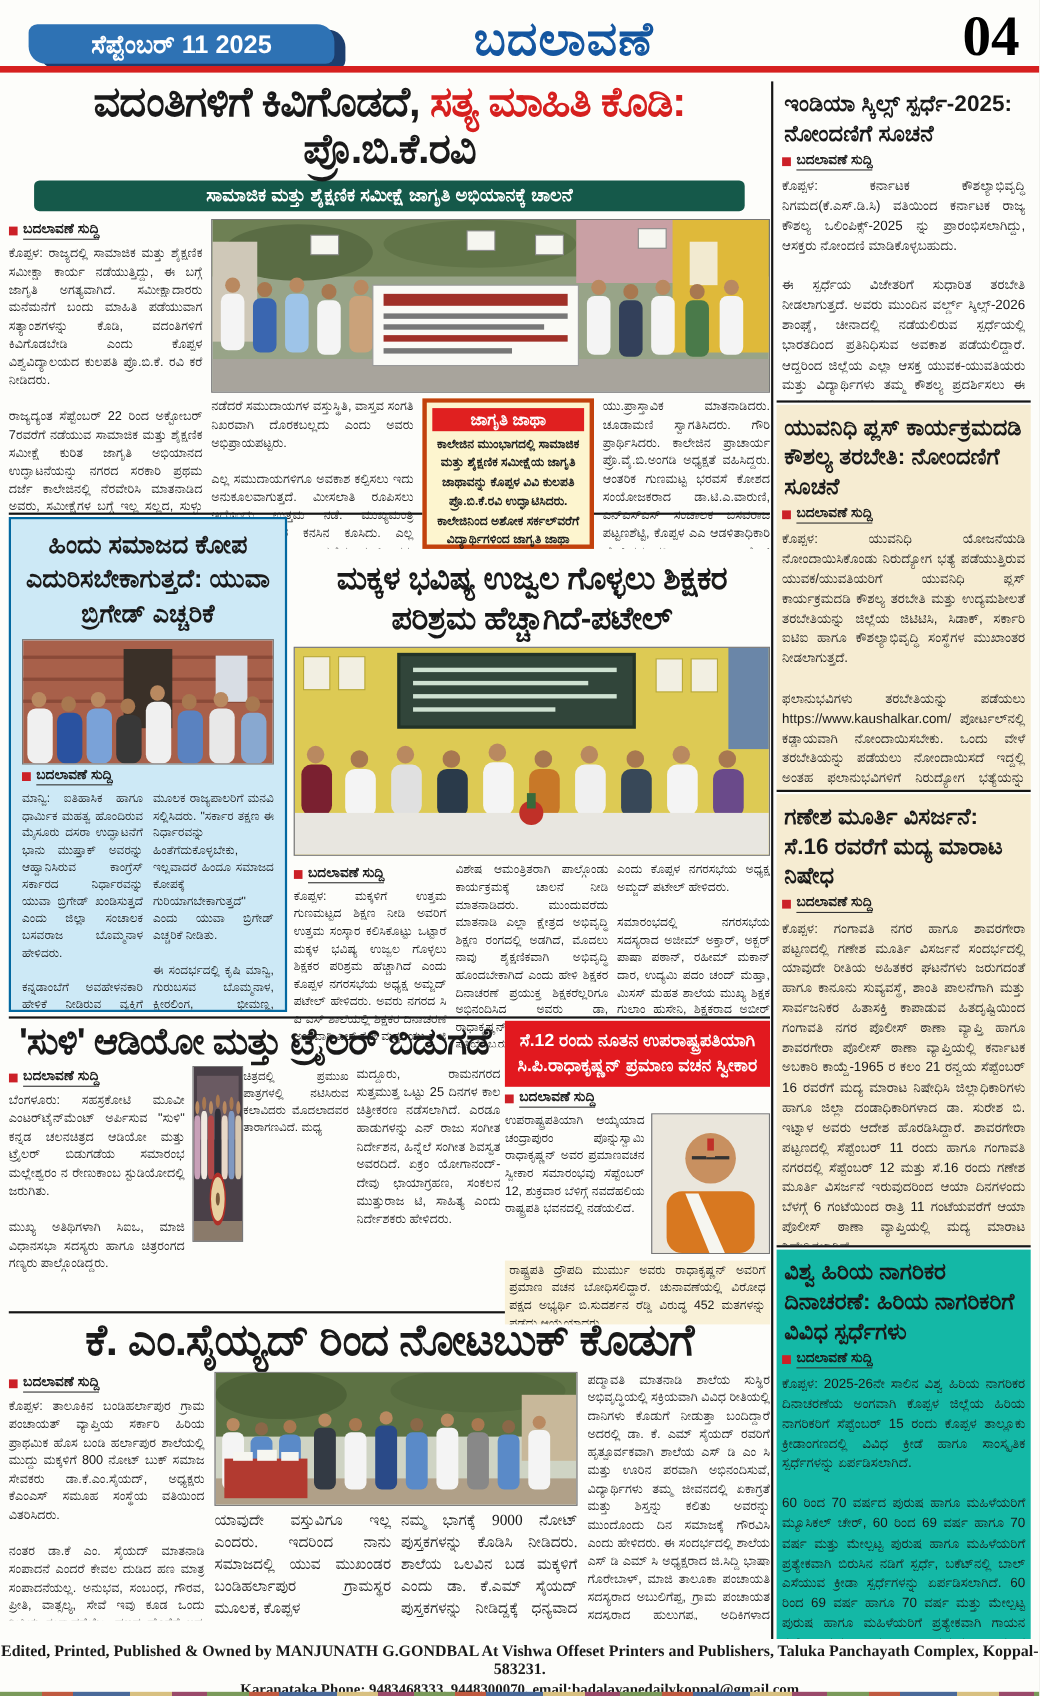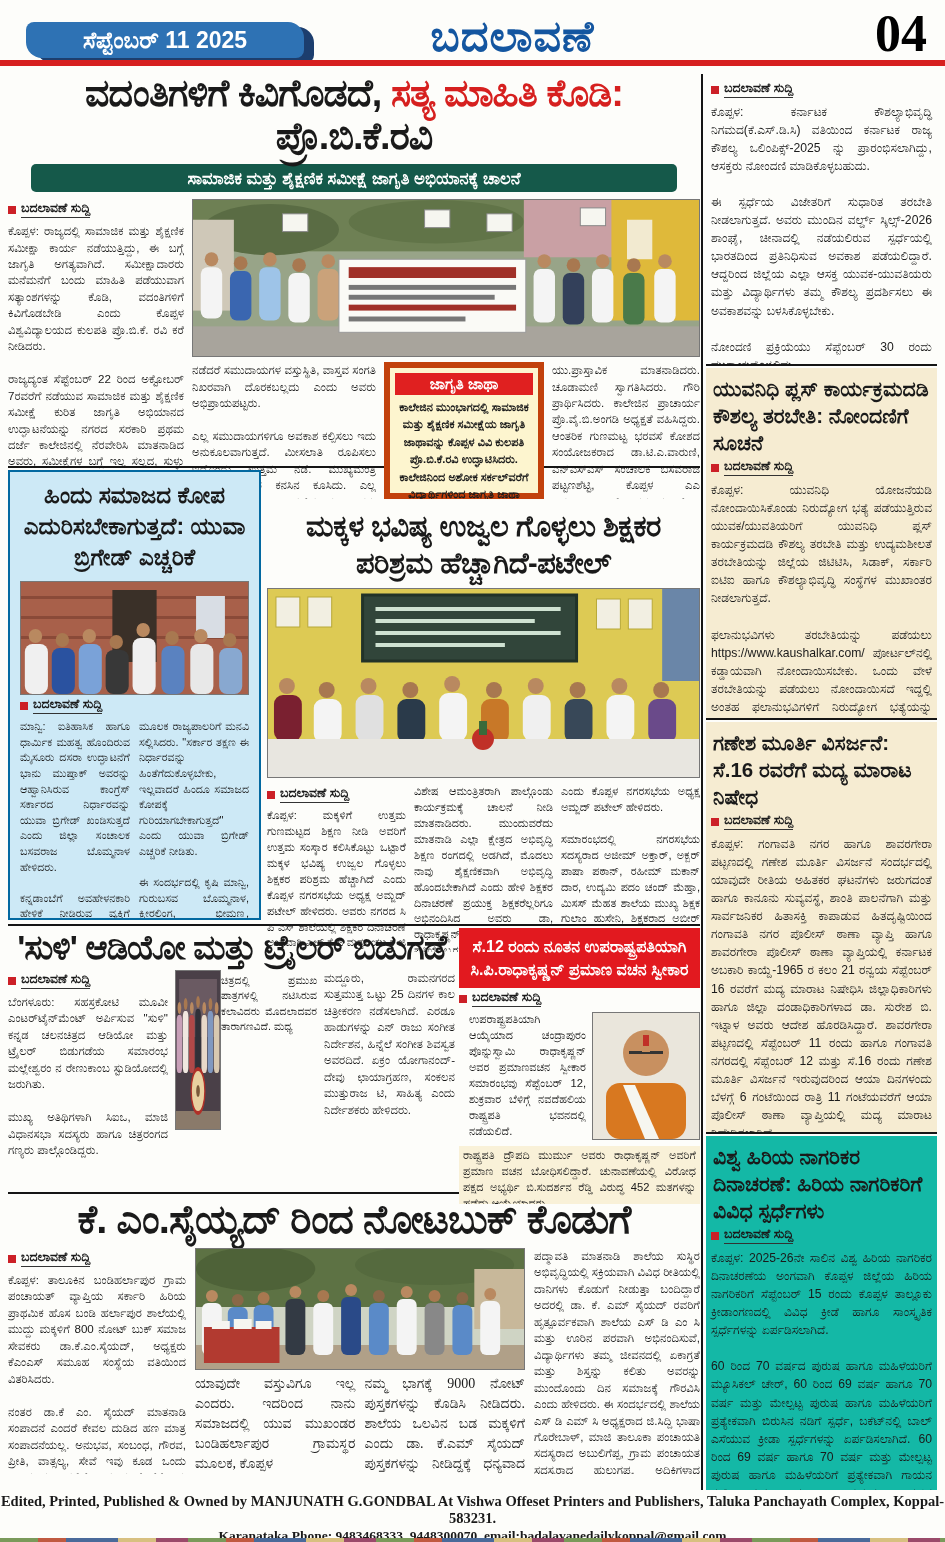--- a/index.html
+++ b/index.html
@@ -32,21 +32,21 @@
   .lead-h .red{ color:#d6201f;}
   .lead-sub{ margin:7px auto 0; width:646px; height:28px; background:#15594a; color:#fff;
     font-size:16.5px; font-weight:bold; display:flex; align-items:center; justify-content:center; border-radius:5px;}
   .lead-body{ display:flex; gap:8px; margin-top:7px; height:300px; overflow:hidden;}
   .lead-c1{ width:176px; flex:0 0 auto; overflow:hidden;}
   .lead-right{ flex:1; display:flex; flex-direction:column;}
   .photo-lead{ height:156px; flex:0 0 auto;}
   .lead-row2{ display:flex; gap:8px; margin-top:5px; flex:1; overflow:hidden;}
   .lead-c2{ width:184px; flex:0 0 auto; overflow:hidden;}
   .lead-c3{ flex:1; overflow:hidden;}
-  .jag-box{ width:148px; flex:0 0 auto; border:6px solid #c2410c; background:#fdf5cf; display:flex; flex-direction:column;}
+  .jag-box{ width:148px; flex:0 0 auto; border:4px solid #c2410c; background:#fdf5cf; display:flex; flex-direction:column;}
   .jag-title{ background:#e02020; color:#fff; font-weight:bold; font-size:15px; text-align:center; padding:2px 0; margin:5px 5px 2px;}
   .jag-body{ font-size:11.2px; font-weight:bold; text-align:center; padding:2px 7px; line-height:1.55; white-space:pre-line;}
   
   #hindu{ position:absolute; left:8px; top:470px; width:253px; height:450px; background:#cde9f6;
     border:2px solid #0369a1; box-sizing:border-box; padding:4px 10px; overflow:hidden;}
   .hindu-h{ font-size:23px; font-weight:800; text-align:center; line-height:1.35; margin:4px 0 8px;}
   .photo-hindu{ height:112px;}
   .hindu-cols{ display:flex; gap:9px; margin-top:3px; height:226px; overflow:hidden;}
   .hindu-cols .body-text{ flex:1; font-size:11px;}
   
@@ -61,21 +61,21 @@
   .suli-h{ font-size:34px; font-weight:800; text-align:center; margin:0 0 2px; letter-spacing:-1px;}
   .suli-body{ display:flex; gap:7px; height:212px; overflow:hidden;}
   .suli-c1{ width:160px; flex:0 0 auto; overflow:hidden;}
   .suli-mid{ width:142px; flex:0 0 auto; display:flex; flex-direction:row;}
   .photo-suli{ height:158px;}
   .suli-under{ font-size:10.8px; margin-top:3px;}
   .suli-c2{ flex:1; overflow:hidden;}
   
   #vp{ position:absolute; left:459px; top:928px; width:241px; height:260px;}
   .vp-h{ background:#e2191f; color:#fff; font-weight:800; font-size:16px; text-align:center; line-height:1.45; padding:7px 4px;}
-  .vp-body{ display:flex; gap:6px; margin-top:4px; height:130px; overflow:hidden;margin-left:10px;}
+  .vp-body{ display:flex; gap:6px; margin-top:4px; height:130px; overflow:hidden;}
   .vp-c1{ flex:1; font-size:11.2px; overflow:hidden;}
   .photo-vp{ width:106px; height:126px; flex:0 0 auto;}
   .vp-tail{ margin-top:4px; background:#f9f1d8; font-size:11.2px; height:54px; overflow:hidden; padding:2px 4px;}
   
   #note{ position:absolute; left:8px; top:1197px; width:692px; height:290px;}
   .note-h{ font-size:40px; font-weight:800; text-align:center; margin:0; letter-spacing:-1px;}
   .note-body{ display:flex; gap:9px; margin-top:5px; height:226px; overflow:hidden;}
   .note-c1{ width:178px; flex:0 0 auto; overflow:hidden;}
   .note-mid{ width:330px; flex:0 0 auto; display:flex; flex-direction:column;}
   .photo-note{ height:120px;}
@@ -528,20 +528,21 @@
         </div>
       </div>
       <div class="note-c3">
           <div class="body-text">ಪದ್ಮಾವತಿ ಮಾತನಾಡಿ ಶಾಲೆಯ ಸುಸ್ಥಿರ ಅಭಿವೃದ್ಧಿಯಲ್ಲಿ ಸಕ್ರಿಯವಾಗಿ ವಿವಿಧ ರೀತಿಯಲ್ಲಿ ದಾನಿಗಳು ಕೊಡುಗೆ ನೀಡುತ್ತಾ ಬಂದಿದ್ದಾರೆ ಅದರಲ್ಲಿ ಡಾ. ಕೆ. ಎಮ್ ಸೈಯದ್ ರವರಿಗೆ ಹೃತ್ಪೂರ್ವಕವಾಗಿ ಶಾಲೆಯ ಎಸ್ ಡಿ ಎಂ ಸಿ ಮತ್ತು ಊರಿನ ಪರವಾಗಿ ಅಭಿನಂದಿಸುವೆ, ವಿದ್ಯಾರ್ಥಿಗಳು ತಮ್ಮ ಜೀವನದಲ್ಲಿ ಏಕಾಗ್ರತೆ ಮತ್ತು ಶಿಸ್ತನ್ನು ಕಲಿತು ಅವರನ್ನು ಮುಂದೊಂದು ದಿನ ಸಮಾಜಕ್ಕೆ ಗೌರವಿಸಿ ಎಂದು ಹೇಳಿದರು. ಈ ಸಂದರ್ಭದಲ್ಲಿ ಶಾಲೆಯ ಎಸ್ ಡಿ ಎಮ್ ಸಿ ಅಧ್ಯಕ್ಷರಾದ ಜಿ.ಸಿದ್ದಿ ಭಾಷಾ ಗೊರೇಬಾಳ್, ಮಾಜಿ ತಾಲೂಕಾ ಪಂಚಾಯತಿ ಸದಸ್ಯರಾದ ಅಬುಲಿಗೆಪ್ಪ, ಗ್ರಾಮ ಪಂಚಾಯತ ಸದಸ್ಯರಾದ ಹುಲುಗಪ್ಪ, ಅಧಿಕಿಗಳಾದ ಇಮಾಮ್ ಹುಸೇನ್ ಗಿಣಿಗೇರಾ, ಗ್ರಾಮದ ಮುಖಂಡರಾದ ಬಾಬು, ಸಮಾಜ ಸೇವಕರು ಜಹಾಂಗೀರ್ ಗೊರೇಬಾಳ್, ಶಾಲೆಯ ಬೋಧಕ ಮತ್ತು ಬೋಧಕಿಯರು, ಮಕ್ಕಳು ಉಪಸ್ಥಿತರಿದ್ದರು.</div>
         </div>
     </div>
   </div>
 
   <div id="sidebar">
     <div class="sb-art" id="sb1">
+      <div class="sb-h">ಇಂಡಿಯಾ ಸ್ಕಿಲ್ಸ್ ಸ್ಪರ್ಧೆ-2025: ನೋಂದಣಿಗೆ ಸೂಚನೆ</div>
       <div class="byline">
           <span class="byline-sq"></span>
           <span class="byline-t">ಬದಲಾವಣೆ ಸುದ್ದಿ</span>
         </div>
       <div class="sb-b">ಕೊಪ್ಪಳ: ಕರ್ನಾಟಕ ಕೌಶಲ್ಯಾಭಿವೃದ್ಧಿ ನಿಗಮದ(ಕೆ.ಎಸ್.ಡಿ.ಸಿ) ವತಿಯಿಂದ ಕರ್ನಾಟಕ ರಾಜ್ಯ ಕೌಶಲ್ಯ ಒಲಿಂಪಿಕ್ಸ್-2025 ನ್ನು ಪ್ರಾರಂಭಿಸಲಾಗಿದ್ದು, ಆಸಕ್ತರು ನೋಂದಣಿ ಮಾಡಿಕೊಳ್ಳಬಹುದು.
 
 ಈ ಸ್ಪರ್ಧೆಯ ವಿಜೇತರಿಗೆ ಸುಧಾರಿತ ತರಬೇತಿ ನೀಡಲಾಗುತ್ತದೆ. ಅವರು ಮುಂದಿನ ವರ್ಲ್ಡ್ ಸ್ಕಿಲ್ಸ್-2026 ಶಾಂಘೈ, ಚೀನಾದಲ್ಲಿ ನಡೆಯಲಿರುವ ಸ್ಪರ್ಧೆಯಲ್ಲಿ ಭಾರತದಿಂದ ಪ್ರತಿನಿಧಿಸುವ ಅವಕಾಶ ಪಡೆಯಲಿದ್ದಾರೆ. ಆದ್ದರಿಂದ ಜಿಲ್ಲೆಯ ಎಲ್ಲಾ ಆಸಕ್ತ ಯುವಕ-ಯುವತಿಯರು ಮತ್ತು ವಿದ್ಯಾರ್ಥಿಗಳು ತಮ್ಮ ಕೌಶಲ್ಯ ಪ್ರದರ್ಶಿಸಲು ಈ ಅವಕಾಶವನ್ನು ಬಳಸಿಕೊಳ್ಳಬೇಕು.
 
 ನೋಂದಣಿ ಪ್ರಕ್ರಿಯೆಯು ಸೆಪ್ಟೆಂಬರ್ 30 ರಂದು ಮುಕ್ತಾಯಗೊಳ್ಳಲಿದ್ದು, www.skillindiadigital.gov.in/home ವೆಬ್‌ಪೋರ್ಟಲ್‌ನಲ್ಲಿ ಹೆಚ್ಚಿನ ಸಂಖ್ಯೆಯಲ್ಲಿ ನೋಂದಣಿ ಮಾಡಿಕೊಳ್ಳುವುದರ ಮೂಲಕ ಸ್ಪರ್ಧೆಯಲ್ಲಿ ಭಾಗವಹಿಸಬಹುದು ಎಂದು ಜಿಲ್ಲಾ ಕೌಶಲ್ಯಾಭಿವೃದ್ಧಿ ಅಧಿಕಾರಿಗಳು ಪ್ರಕಟಣೆಯಲ್ಲಿ ತಿಳಿಸಿದ್ದಾರೆ.</div>
     </div>

